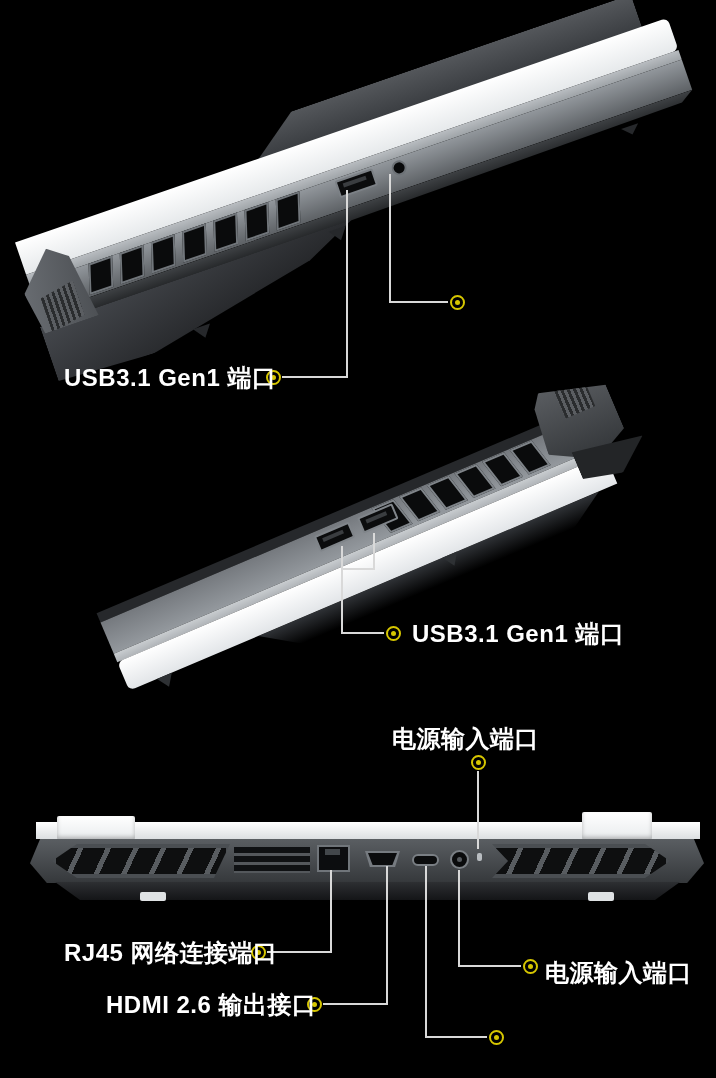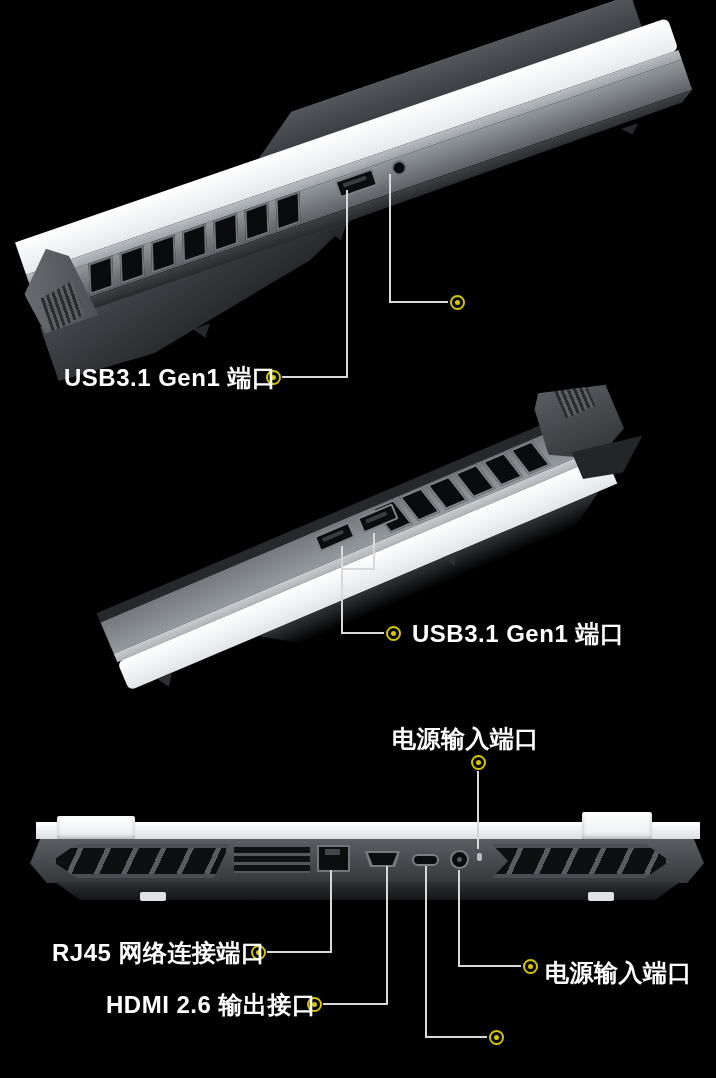--- a/index.html
+++ b/index.html
@@ -222,20 +222,20 @@
 
   <div class="callout-label" style="left:64px;top:377px">USB3.1 Gen1 端口</div>
 
   <div class="callout-label" style="left:477px;top:304px;text-align:left">
   </div>
 
   <div class="callout-label" style="left:412px;top:633px">USB3.1 Gen1 端口</div>
 
   <div class="callout-label" style="left:392px;top:738px">电源输入端口</div>
 
-  <div class="callout-label" style="left:52px;top:952px">RJ45 网络连接端口</div>
+  <div class="callout-label" style="left:64px;top:952px">RJ45 网络连接端口</div>
 
   <div class="callout-label" style="left:106px;top:1004px">HDMI 2.6 输出接口</div>
 
   <div class="callout-label" style="left:545px;top:972px">电源输入端口</div>
 
 
 </div>
 
 </body></html>

